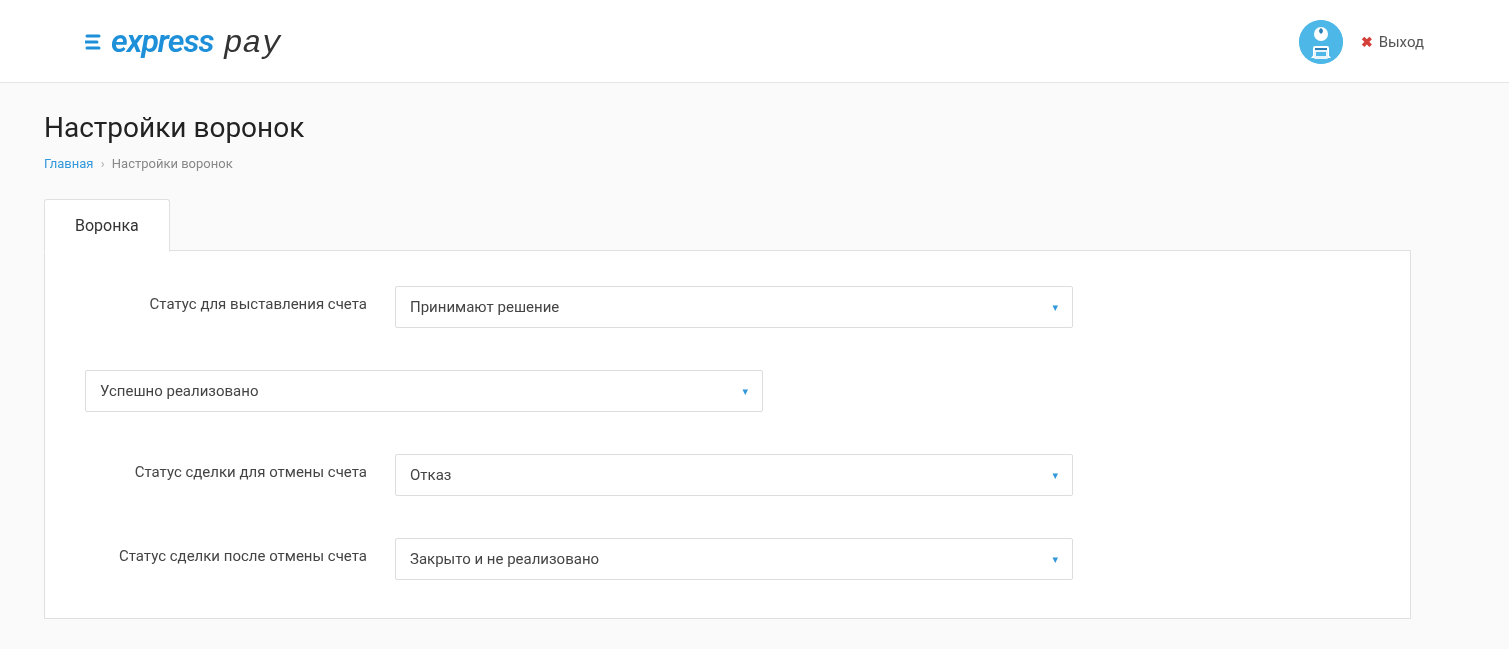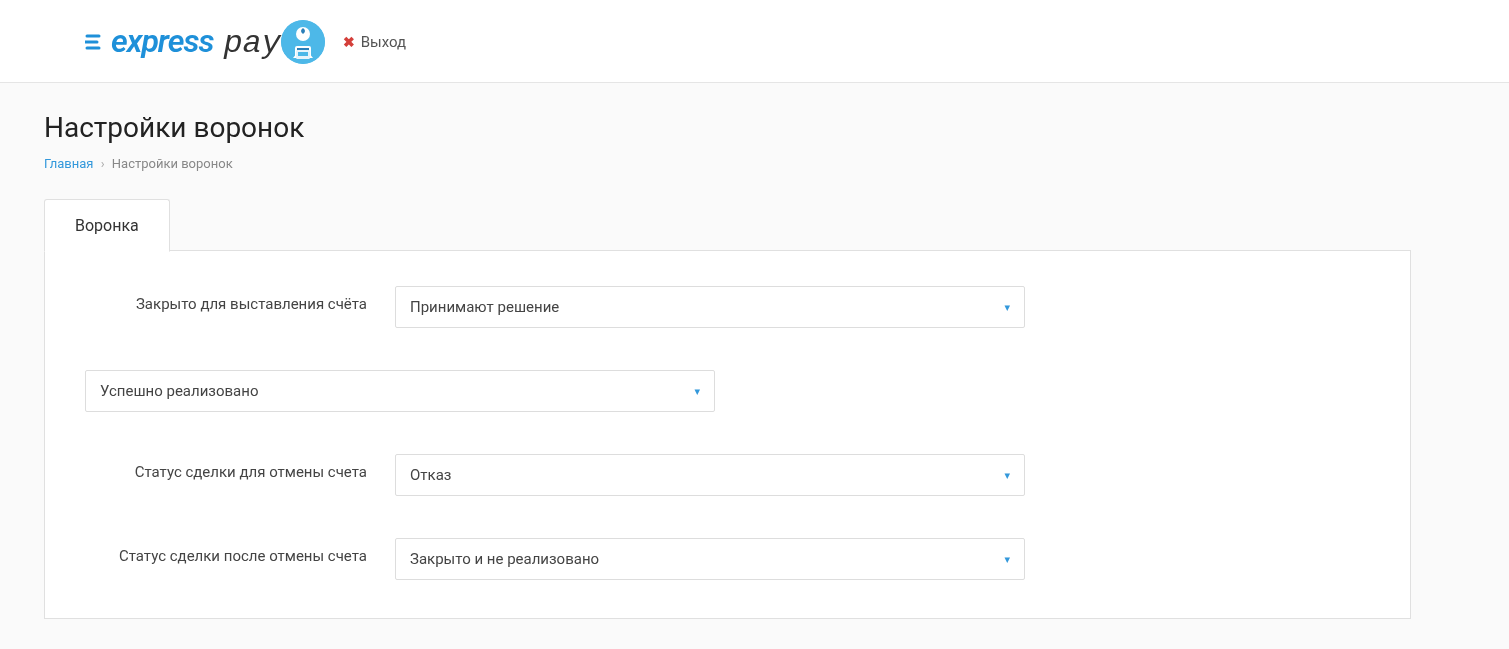--- a/index.html
+++ b/index.html
@@ -18,21 +18,21 @@
     .page {
       width: 100%;
       height: 100%;
       background: #fafafa;
       position: relative;
     }
     .header {
       background: #fff;
       padding: 20px 85px 18px 85px;
       display: flex;
-      justify-content: flex-start;
+      justify-content: space-between;
       align-items: center;
       border-bottom: 1px solid #e5e5e5;
     }
     .logo-block {
       display: flex;
       flex-direction: column;
     }
     .logo-main {
       display: flex;
       align-items: baseline;
@@ -145,21 +145,21 @@
     .form-label {
       width: 310px;
       text-align: right;
       padding-right: 28px;
       font-size: 15px;
       color: #444;
       line-height: 1.4;
       padding-top: 8px;
     }
     .form-select {
-      width: 630px;
+      width: 678px;
       height: 42px;
       border: 1px solid #ddd;
       border-radius: 2px;
       background: #fff;
       display: flex;
       align-items: center;
       justify-content: space-between;
       padding: 0 14px;
       font-size: 15px;
       color: #444;
@@ -215,21 +215,21 @@
       <span class="breadcrumb-sep">›</span>
       <span>Настройки воронок</span>
     </div>
 
     <div class="tab-container">
       <div class="tab-inline">Воронка</div>
     </div>
 
     <div class="form-body">
       <div class="form-row">
-        <div class="form-label">Закрыто для выставления счёта</div>
+        <div class="form-label">Статус для выставления счета</div>
         <div class="form-select">
           <span>Принимают решение</span>
           <span class="select-arrow">▾</span>
         </div>
       </div>
 
       <div class="form-row">
         <div class="form-select">
           <span>Успешно реализовано</span>
           <span class="select-arrow">▾</span>

